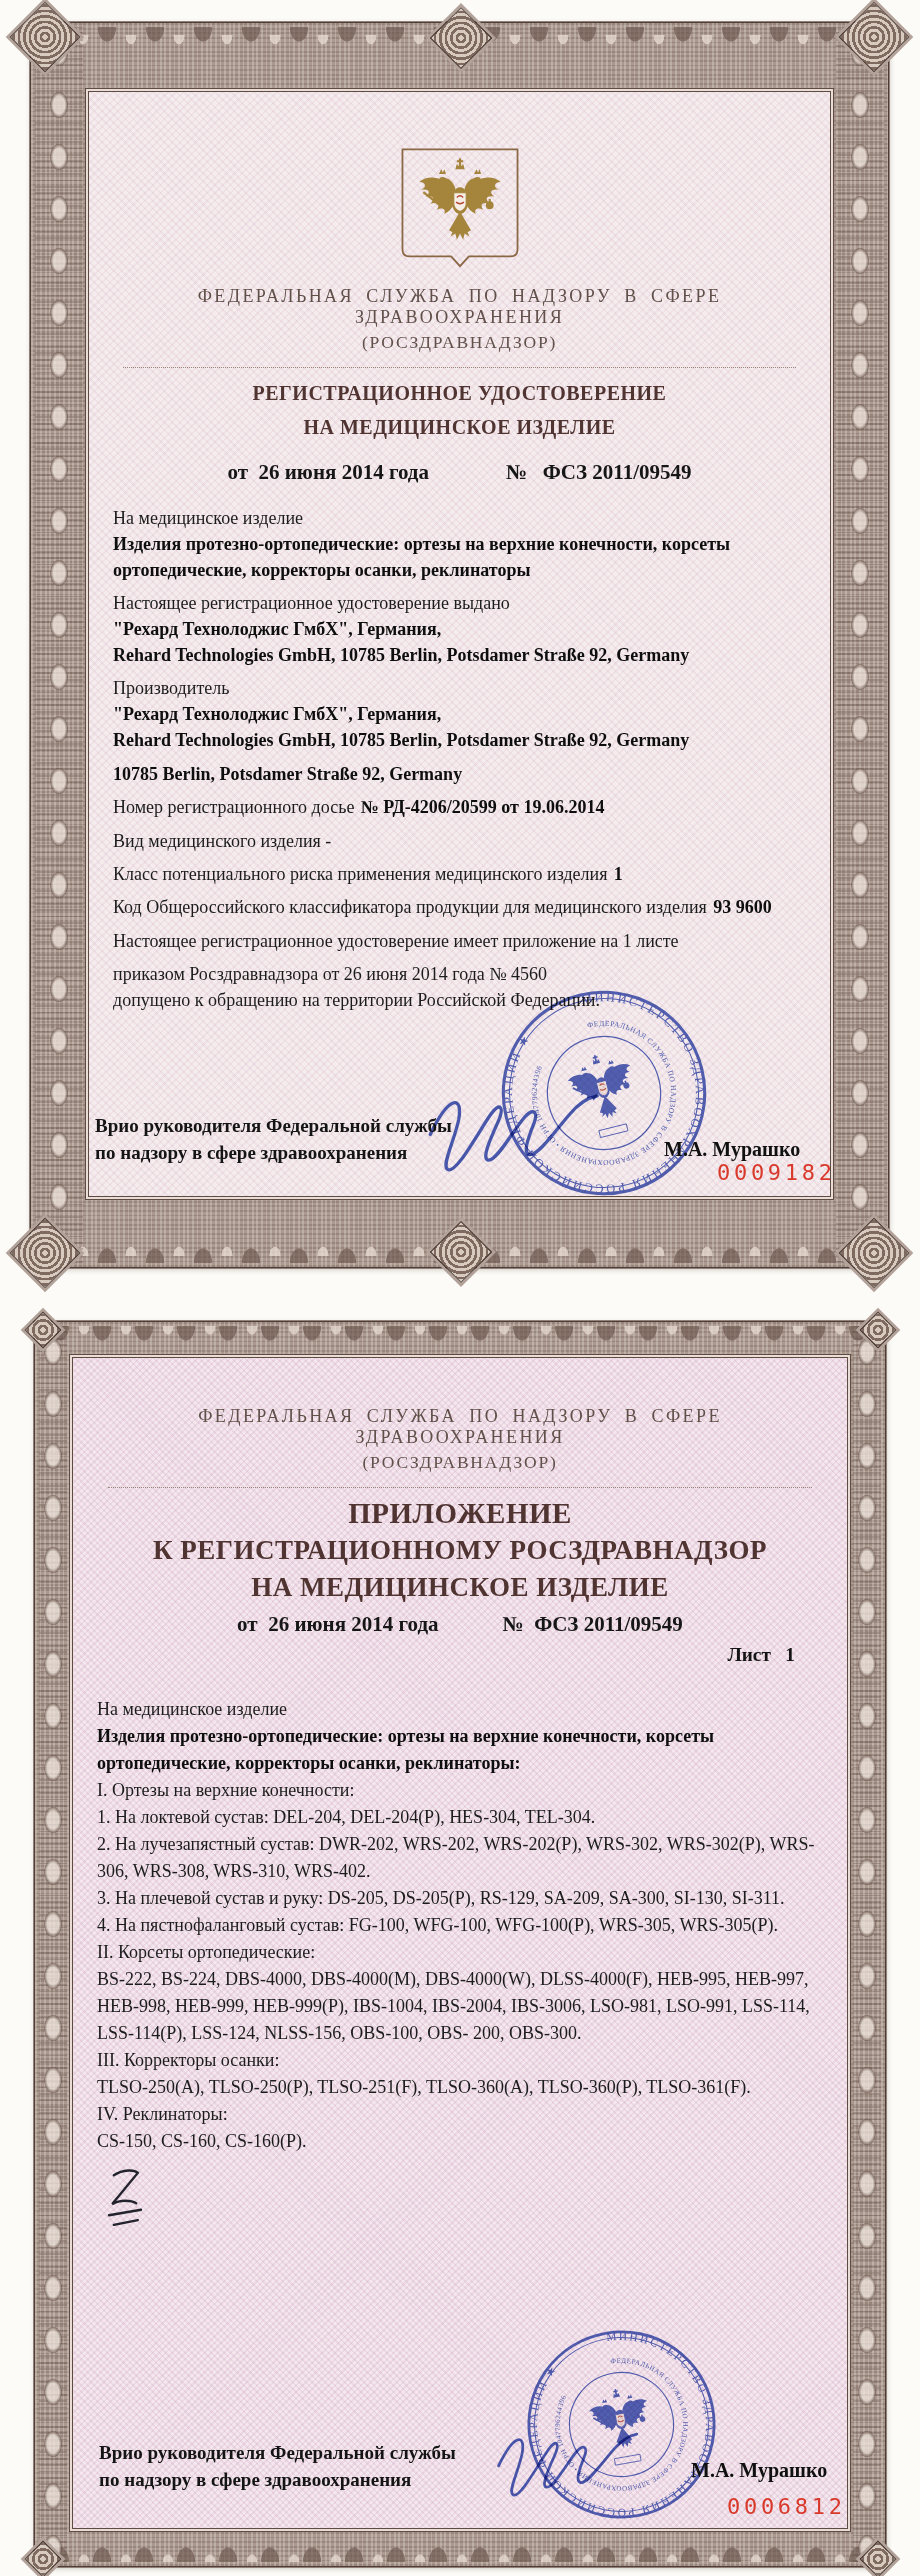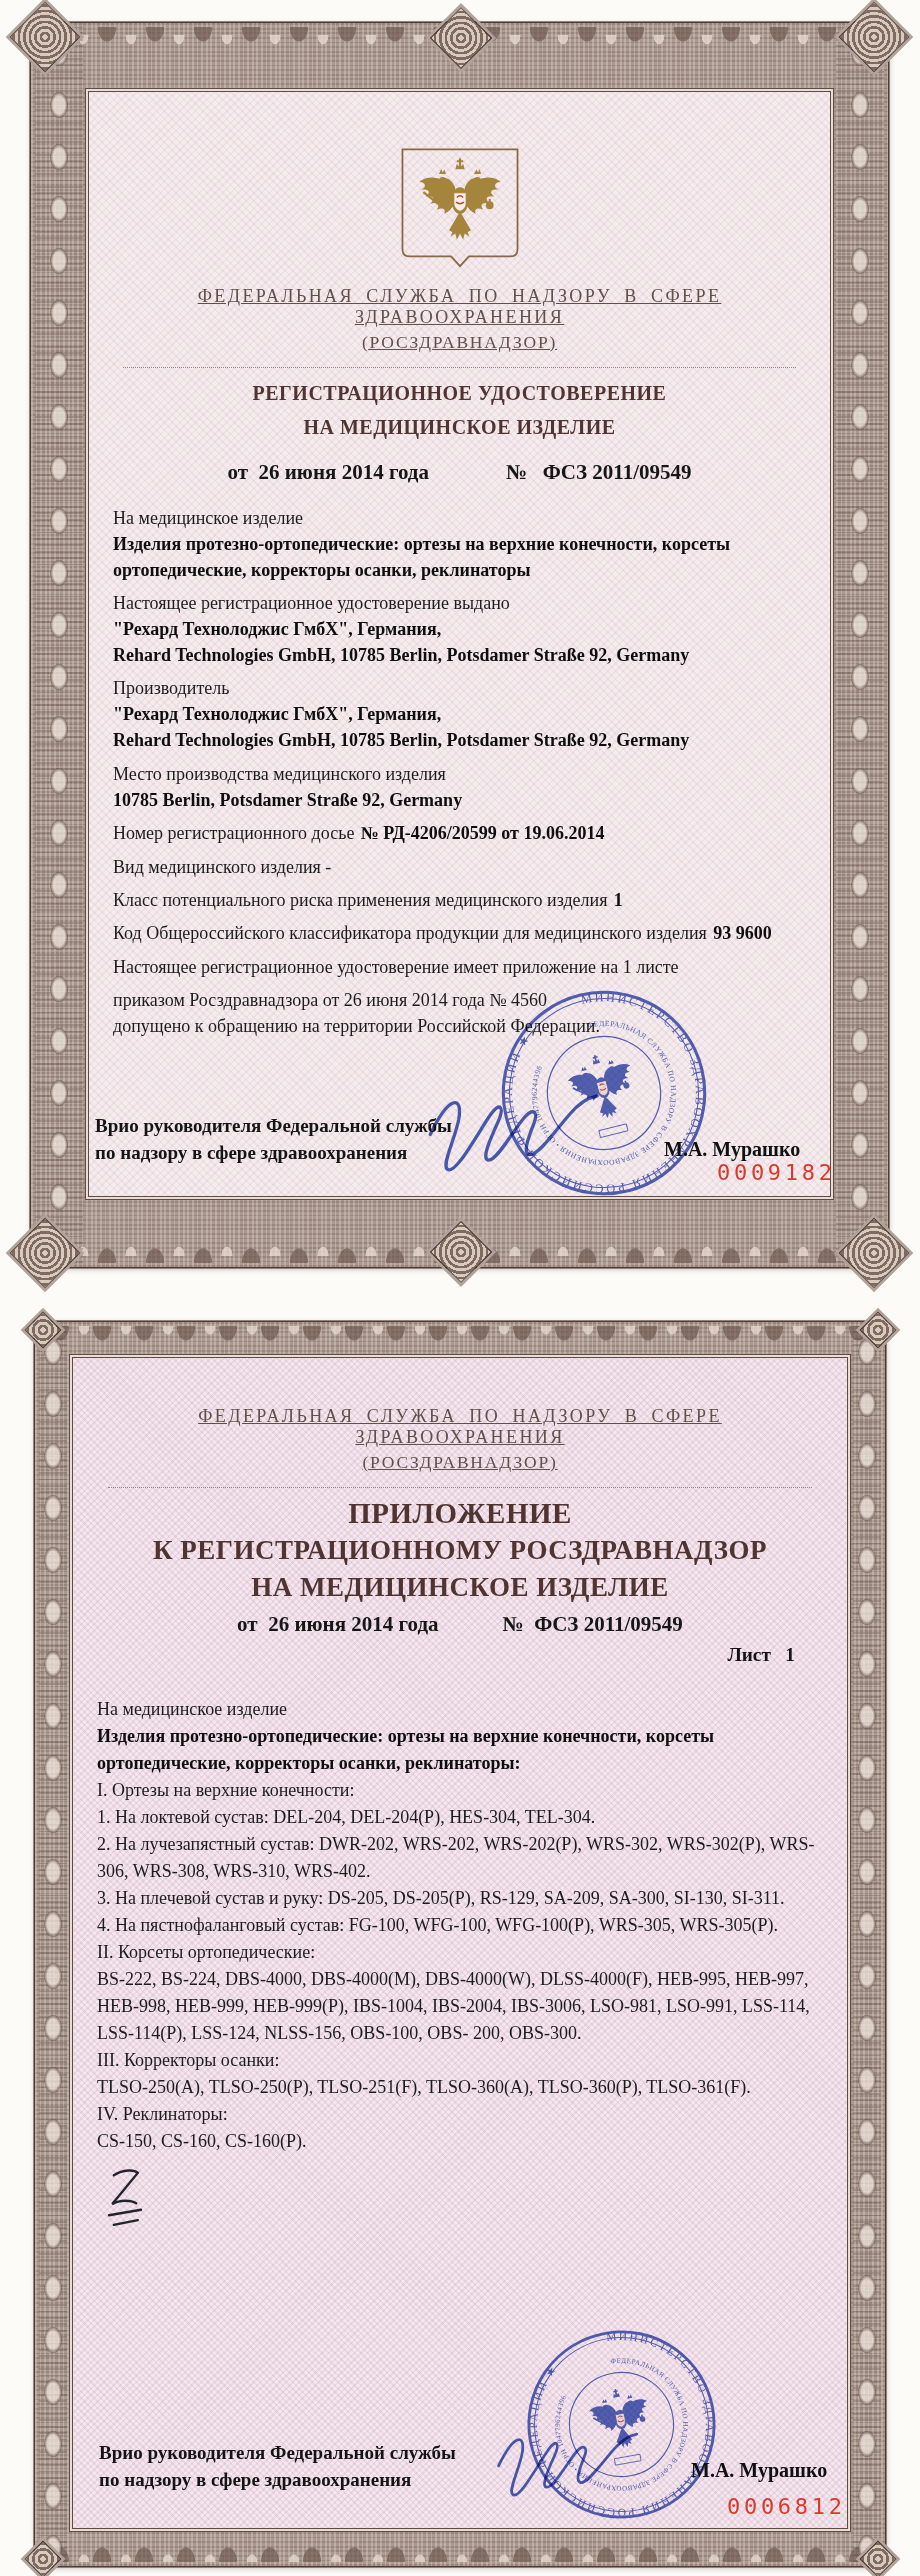--- a/index.html
+++ b/index.html
@@ -78,21 +78,21 @@
   #pg2 .inner{
     left:37px;right:37px;top:35px;bottom:37px;
     background-color:#f4e8ee;
     background-image:
       repeating-linear-gradient(45deg, rgba(189,134,173,.16) 0 1.8px, transparent 1.8px 4.6px),
       repeating-linear-gradient(135deg, rgba(189,134,173,.16) 0 1.8px, transparent 1.8px 4.6px);
   }
   .content{position:relative;height:100%;box-sizing:border-box;padding:0 24px;overflow:hidden;}
 
   .emblem{display:block;margin:52px auto 0;width:136px;height:131px;}
-  .agency{margin-top:11px;text-align:center;color:#61504a;text-decoration:underline;}
+  .agency{margin-top:11px;text-align:center;color:#61504a;}
   .agency .l1{font-size:18px;letter-spacing:2.4px;word-spacing:5.5px;line-height:21px;}
   .agency .l2{font-size:17.5px;letter-spacing:1.8px;line-height:21px;margin-top:3.7px;}
   #pg2 .agency{margin-top:48px;}
   .divider{margin:14px auto 0;width:97%;border-top:1.8px dotted #9a857d;height:0;}
   .doc-title{margin-top:11px;text-align:center;color:#503432;font-weight:700;}
   #pg1 .doc-title{font-size:20px;line-height:28.5px;letter-spacing:0.5px;}
   #pg1 .doc-title div{margin-top:5.5px;}
   #pg2 .doc-title{font-size:27px;line-height:37px;letter-spacing:0.5px;margin-top:7.4px;}
   #pg2 .doc-title .t1{font-size:29px;}
   .date-row{display:flex;justify-content:center;gap:77px;font-weight:700;color:#161616;font-size:21px;}
@@ -208,21 +208,20 @@
           <div class="line">Настоящее регистрационное удостоверение выдано</div>
           <div class="line b">"Рехард Технолоджис ГмбХ", Германия,</div>
           <div class="line b">Rehard Technologies GmbH, 10785 Berlin, Potsdamer Straße 92, Germany</div>
         </div>
         <div class="grp">
           <div class="line">Производитель</div>
           <div class="line b">"Рехард Технолоджис ГмбХ", Германия,</div>
           <div class="line b">Rehard Technologies GmbH, 10785 Berlin, Potsdamer Straße 92, Germany</div>
         </div>
         <div class="grp">
-          <div class="line">Место производства медицинского изделия</div>
           <div class="line b">10785 Berlin, Potsdamer Straße 92, Germany</div>
         </div>
         <div class="grp">
           <div class="line"><span>Номер регистрационного досье</span><b class="val">№ РД-4206/20599 от 19.06.2014</b></div>
         </div>
         <div class="grp">
           <div class="line">Вид медицинского изделия -</div>
         </div>
         <div class="grp">
           <div class="line"><span>Класс потенциального риска применения медицинского изделия</span><b class="val">1</b></div>

